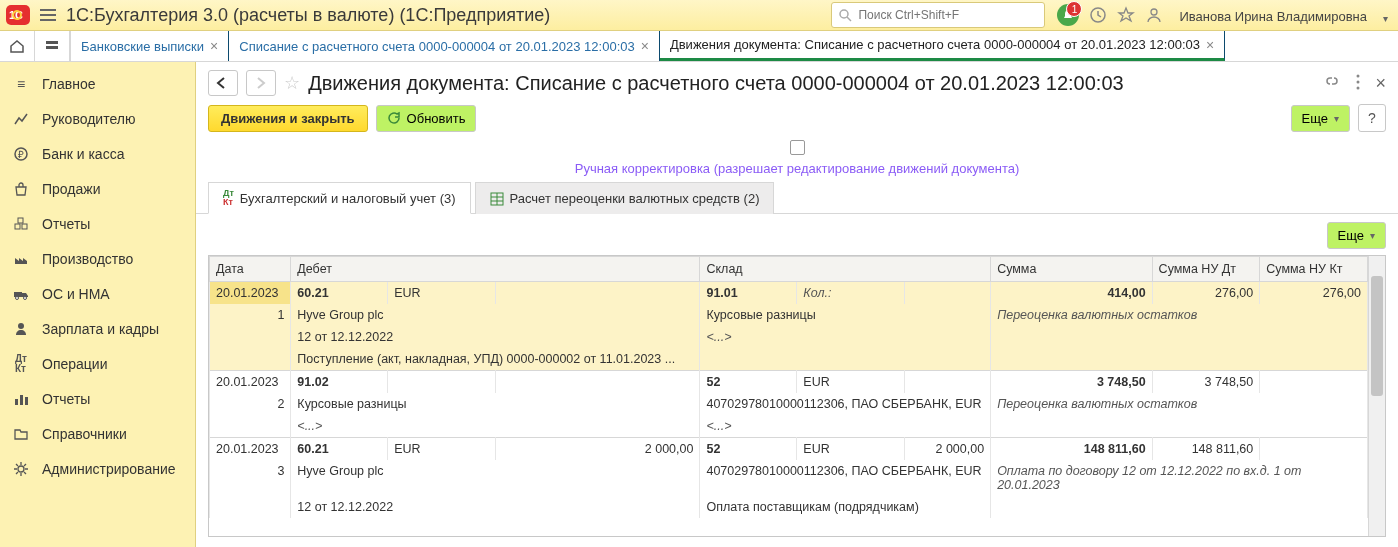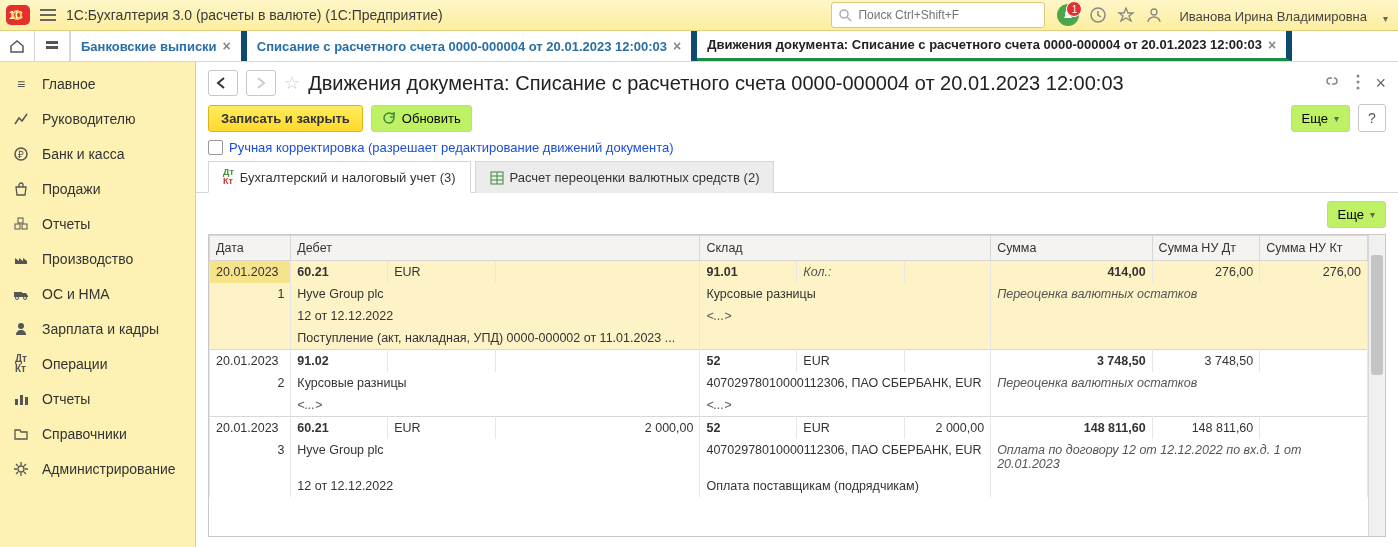--- a/index.html
+++ b/index.html
@@ -30,21 +30,21 @@
     color: #fff;
     font-weight: bold;
     font-size: 12px;
     border-radius: 5px;
     display: flex;
     align-items: center;
     justify-content: center;
   }
   .logo-1c svg { display:block; }
   .menu-icon { width:20px; display:flex; align-items:center; justify-content:center; cursor:pointer; }
-  .top-title { font-size: 14px; color: #3a3a3a; flex: 0 0 auto; }
+  .top-title { font-size: 18px; color: #3a3a3a; flex: 0 0 auto; }
   .top-spacer { flex: 1 1 auto; }
   .search-box {
     display: flex;
     align-items: center;
     gap: 4px;
     background: #fff;
     border: 1px solid #d9c97a;
     border-radius: 3px;
     padding: 2px 6px;
     width: 200px;
@@ -79,26 +79,25 @@
   }
   .tab-btn {
     width: 34px; display:flex; align-items:center; justify-content:center;
     border-right:1px solid #d7d7d7;
     cursor:pointer;
   }
   .doc-tabs { display:flex; align-items: stretch; }
   .doc-tab {
     display:flex; align-items:center; gap:6px;
     padding: 8px 10px;
-    border-right: 6px solid #0c4a6e;
+    border-right: 1px solid #0c4a6e;
     font-size: 13px;
     color: #2a6ea6;
     cursor:pointer;
     position:relative;
-    font-weight:bold;
   }
   .doc-tab.active {
     color: #222;
     border-bottom: 3px solid #1d8a45;
   }
   .doc-tab .close-x { font-size:14px; color:#888; }
   
   .body {
     display:flex;
     height: calc(547px - 30px - 30px);
@@ -165,21 +164,21 @@
     border:1px solid #c8c8c8;
     border-radius:3px;
     padding:5px 10px;
     font-size:13px;
     display:flex;
     align-items:center;
     gap:6px;
     cursor:pointer;
   }
   .toolbar-spacer{flex:1;}
-  .chk-row { display:flex; align-items:center; gap:6px; padding:0 12px 6px 12px; font-size:13px; color:#1d4ed8;}
+  .chk-row { display:flex; align-items:center; gap:6px; padding:0 12px 6px 12px; font-size:13px; color:#8b5cf6;flex-direction:column;}
   .chk { width:13px; height:13px; border:1px solid #999; background:#fff; border-radius:2px;}
   .sub-tabs {
     display:flex;
     padding:0 12px;
     gap:0;
     border-bottom: 1px solid #d7d7d7;
   }
   .sub-tab {
     display:flex; align-items:center; gap:6px;
     padding: 6px 14px;
@@ -464,21 +463,21 @@
               <circle cx="3" cy="3" r="1.5" fill="#888"></circle>
               <circle cx="3" cy="9" r="1.5" fill="#888"></circle>
               <circle cx="3" cy="15" r="1.5" fill="#888"></circle>
             </svg>
           </span>
         <span style="font-size:18px;">×</span>
       </div>
     </div>
 
     <div class="toolbar">
-      <button class="btn-yellow">Записать и закрыть</button>
+      <button class="btn-yellow">Движения и закрыть</button>
       <button class="btn-white">
         <svg width="14" height="14">
             <path d="M12 7a5 5 0 1 1-2-4l2-1v4h-4" fill="none" stroke="#3a8a3a" stroke-width="1.5"></path>
           </svg>
         <span>Обновить</span>
       </button>
       <span class="toolbar-spacer"></span>
       <button class="btn-white">
           <span>Еще</span>
           <span class="chev"> ▾</span>

